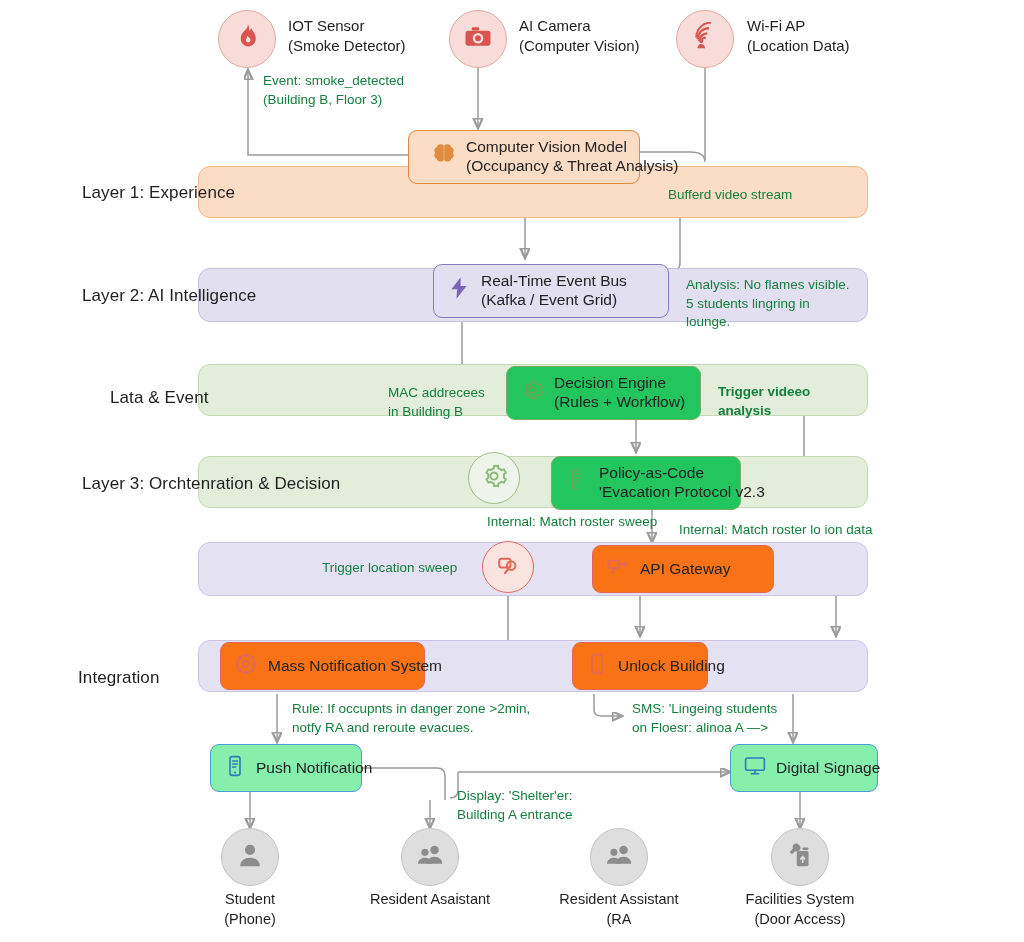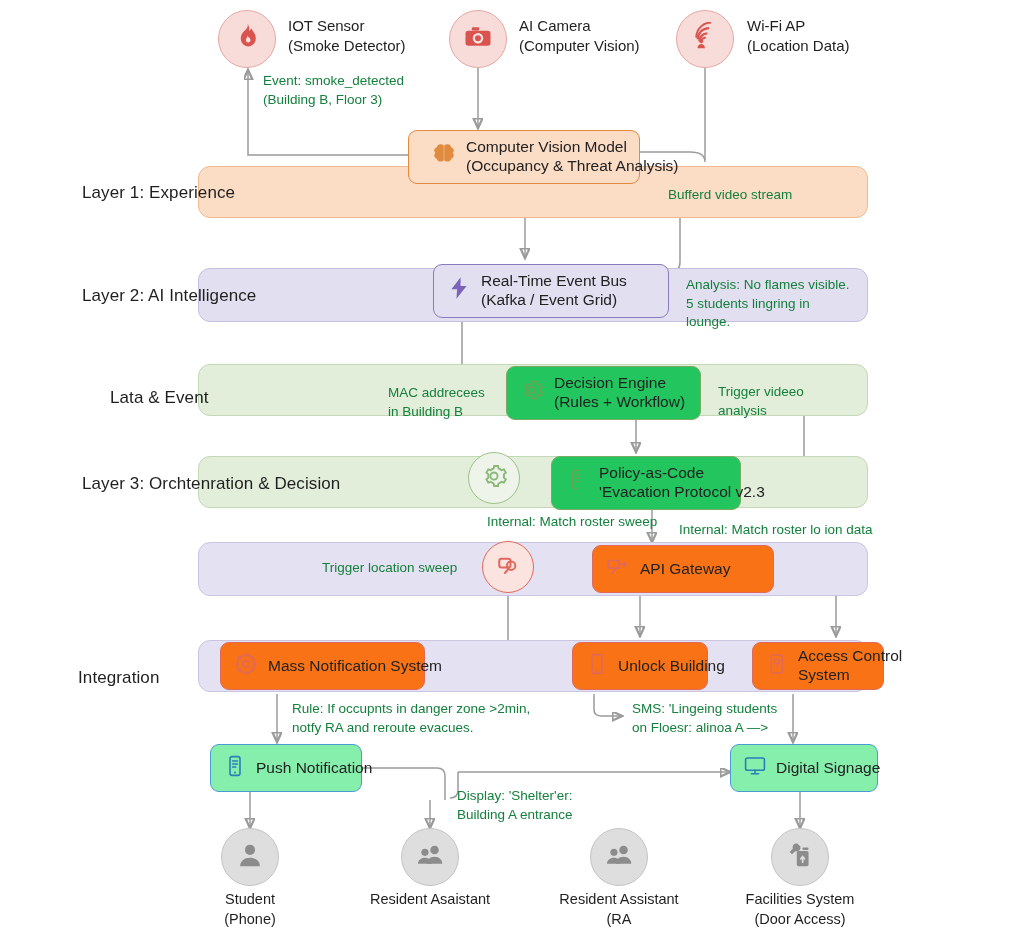--- a/index.html
+++ b/index.html
@@ -260,21 +260,21 @@
           <path d="M12 8.4a3.6 3.6 0 1 0 0 7.2 3.6 3.6 0 0 0 0-7.2zm0 5.7a2.1 2.1 0 1 1 0-4.2 2.1 2.1 0 0 1 0 4.2z" fill="#6aa354"></path>
           <path d="M20 12a8 8 0 0 0-.12-1.37l1.6-1.2-1.6-2.77-1.9.68a8 8 0 0 0-2.37-1.37L15.3 4h-3.2l-.31 1.97a8 8 0 0 0-2.37 1.37l-1.9-.68-1.6 2.77 1.6 1.2A8 8 0 0 0 7.4 12c0 .46.04.92.12 1.37l-1.6 1.2 1.6 2.77 1.9-.68a8 8 0 0 0 2.37 1.37l.31 1.97h3.2l.31-1.97a8 8 0 0 0 2.37-1.37l1.9.68 1.6-2.77-1.6-1.2c.08-.45.12-.91.12-1.37z" fill="none" stroke="#6aa354" stroke-width="1.5"></path>
         </svg>
     </span>
     <span class="txt">
       <span class="t1">Decision Engine</span>
       <span class="t2">(Rules + Workflow)</span>
     </span>
   </div>
 
-  <div class="anno" style="left:718px;top:383px;">Trigger videeo
+  <div class="anno" style="left:718px;top:383px;font-weight:bold;">Trigger videeo
 analysis</div>
 
   <div class="circ greenO" style="left:468px;top:452px;width:52px;height:52px;">
     <span>
       <svg width="30" height="30" viewBox="0 0 24 24">
           <path d="M12 8.4a3.6 3.6 0 1 0 0 7.2 3.6 3.6 0 0 0 0-7.2zm0 5.7a2.1 2.1 0 1 1 0-4.2 2.1 2.1 0 0 1 0 4.2z" fill="#8ab878"></path>
           <path d="M20 12a8 8 0 0 0-.12-1.37l1.6-1.2-1.6-2.77-1.9.68a8 8 0 0 0-2.37-1.37L15.3 4h-3.2l-.31 1.97a8 8 0 0 0-2.37 1.37l-1.9-.68-1.6 2.77 1.6 1.2A8 8 0 0 0 7.4 12c0 .46.04.92.12 1.37l-1.6 1.2 1.6 2.77 1.9-.68a8 8 0 0 0 2.37 1.37l.31 1.97h3.2l.31-1.97a8 8 0 0 0 2.37-1.37l1.9.68 1.6-2.77-1.6-1.2c.08-.45.12-.91.12-1.37z" fill="none" stroke="#8ab878" stroke-width="1.5"></path>
         </svg>
     </span>
   </div>
@@ -341,32 +341,20 @@
       <svg width="24" height="24" viewBox="0 0 24 24">
           <rect x="7" y="2.6" width="10" height="18.8" rx="2.2" fill="none" stroke="#e0685c" stroke-width="1.6"></rect>
           <rect x="10.2" y="18" width="3.6" height="1.3" rx=".6" fill="#e0685c"></rect>
         </svg>
     </span>
     <span class="txt">
         <span class="t1">Unlock Building</span>
       </span>
   </div>
 
-  <div class="node red" style="left:752px;top:642px;width:132px;height:48px;">
-    <span>
-      <svg width="24" height="24" viewBox="0 0 24 24">
-          <rect x="6.4" y="3" width="11" height="18" rx="1.6" fill="none" stroke="#e0685c" stroke-width="1.6"></rect>
-          <path d="M10.2 7.4h3.4v4.2h-3.4zM11.9 11.6l.6 4.6" fill="none" stroke="#e0685c" stroke-width="1.5"></path>
-        </svg>
-    </span>
-    <span class="txt">
-      <span class="t1">Access Control</span>
-      <span class="t2">System</span>
-    </span>
-  </div>
 
   <div class="anno" style="left:292px;top:700px;">Rule: If occupnts in danger zone &gt;2min,
 notfy RA and reroute evacues.</div>
   <div class="anno" style="left:632px;top:700px;">SMS: 'Lingeing students
 on Floesr: alinoa A  —&gt;</div>
 
   <div class="node blue" style="left:210px;top:744px;width:152px;height:48px;">
     <span>
       <svg width="24" height="24" viewBox="0 0 24 24">
           <rect x="7" y="2.6" width="10" height="18.8" rx="2.2" fill="none" stroke="#2a7fb8" stroke-width="1.6"></rect>

